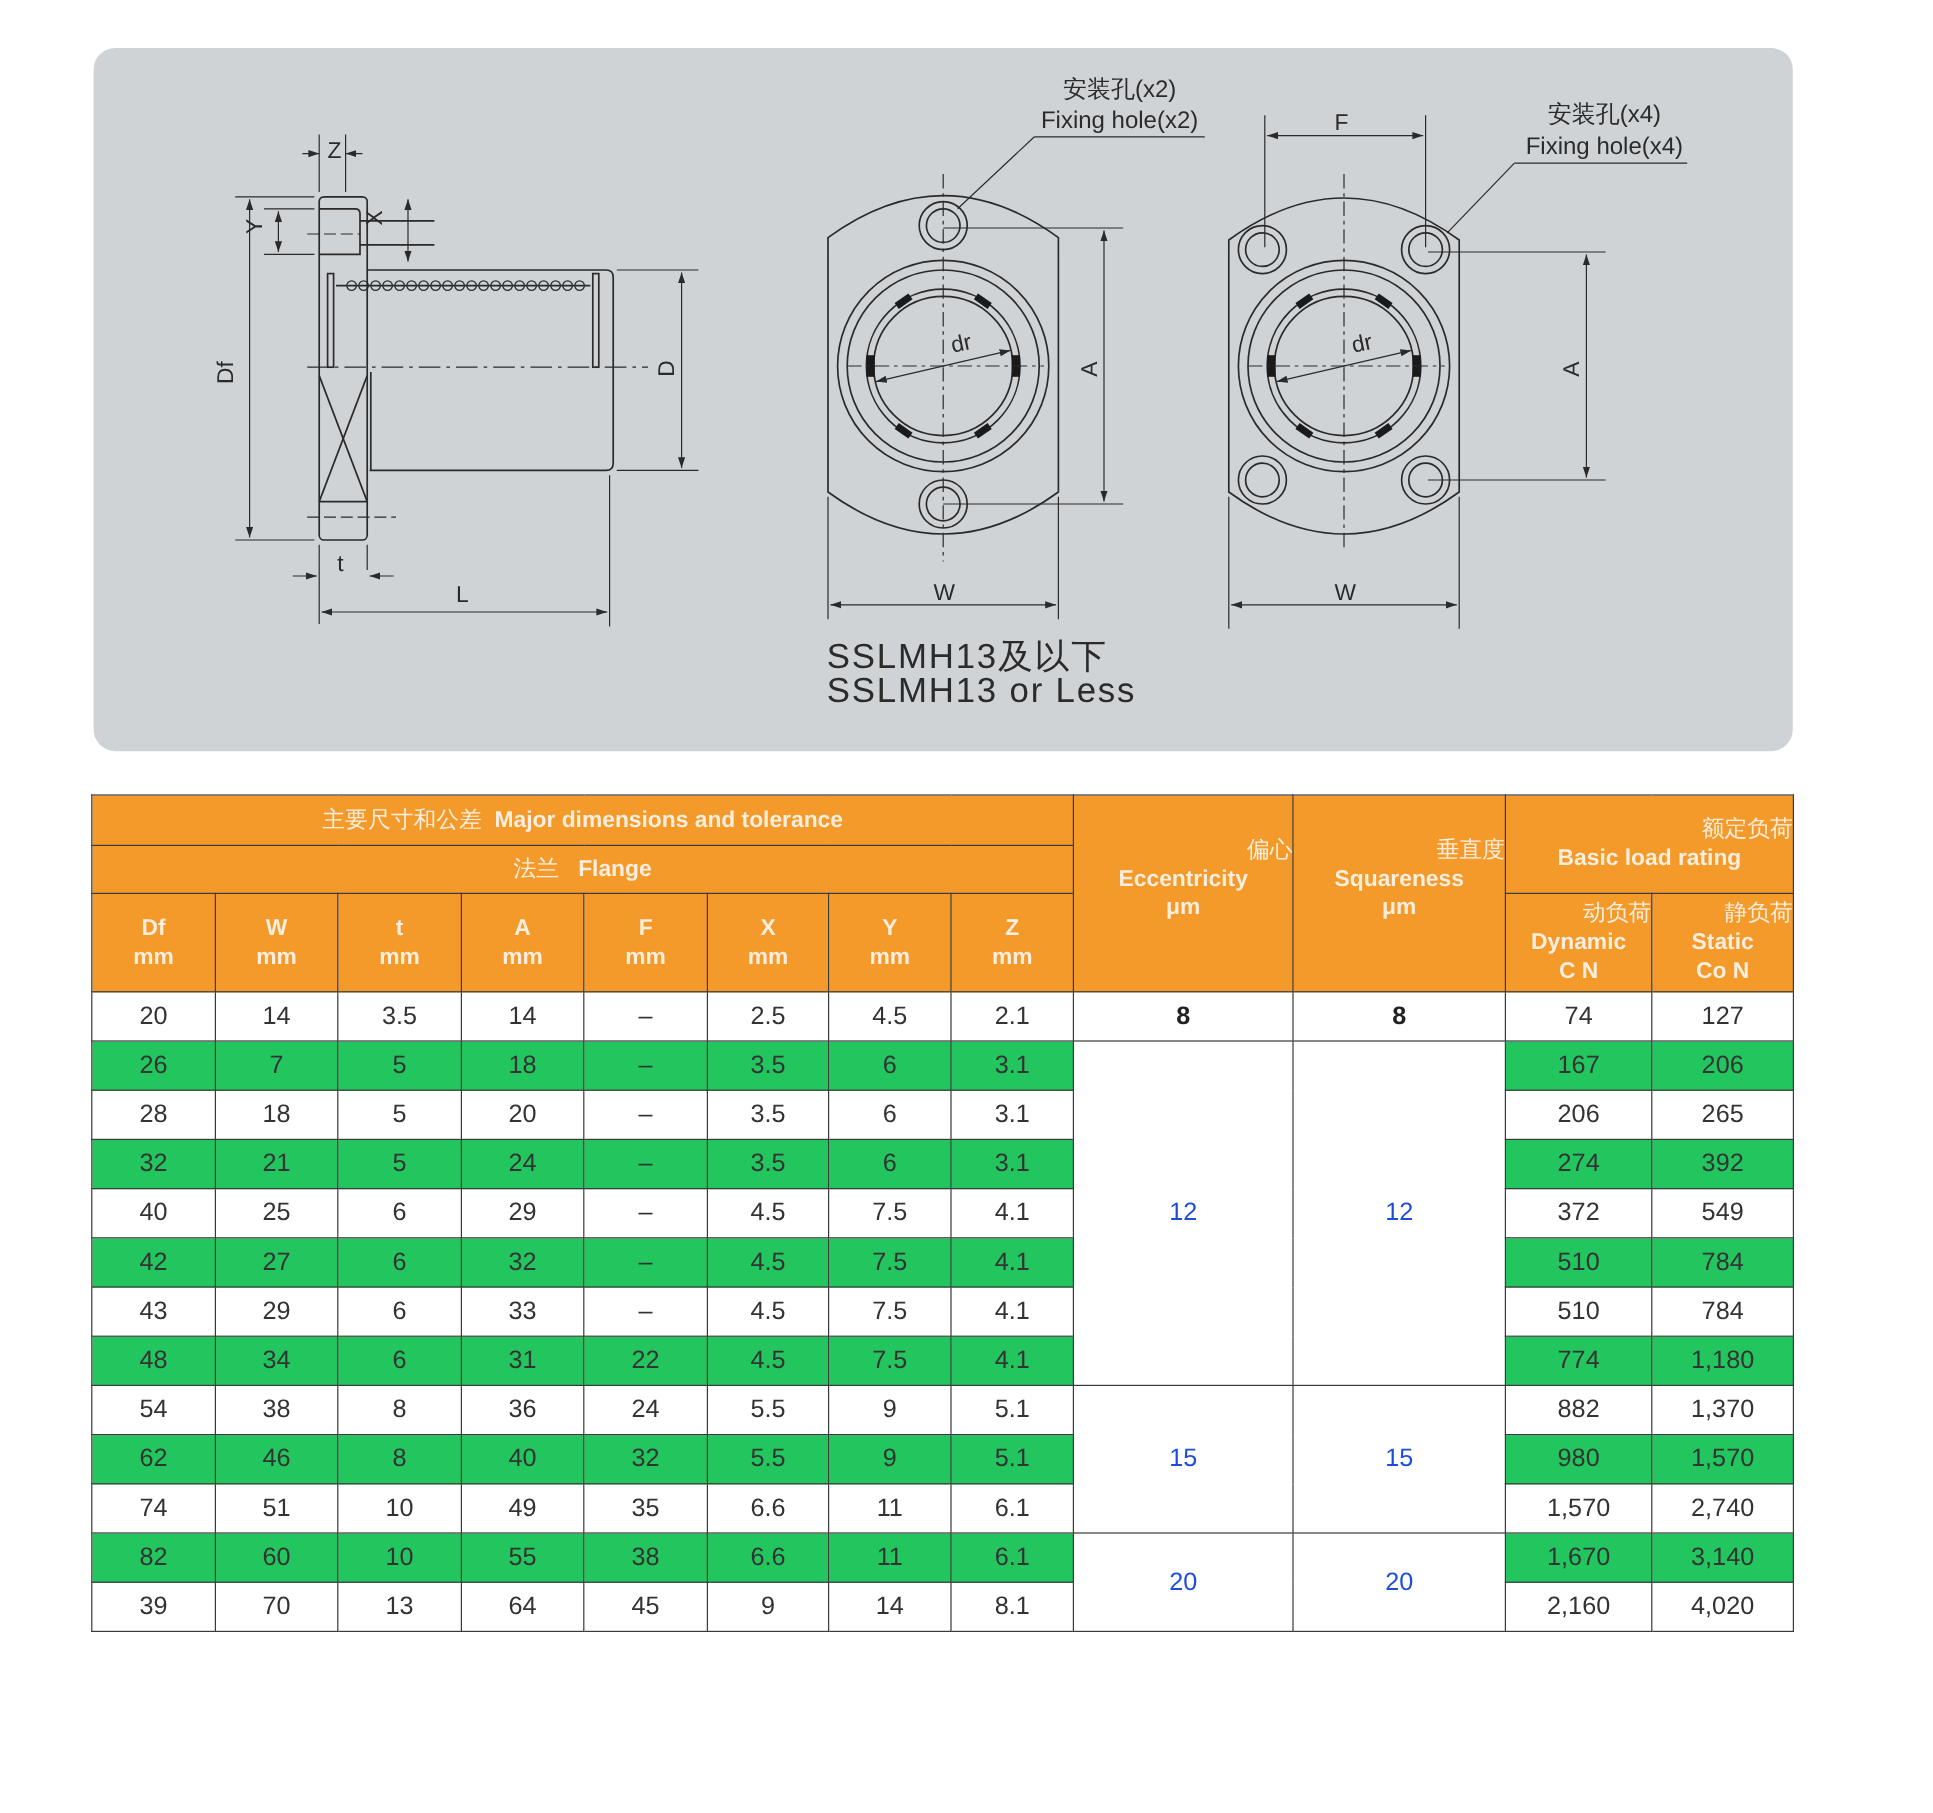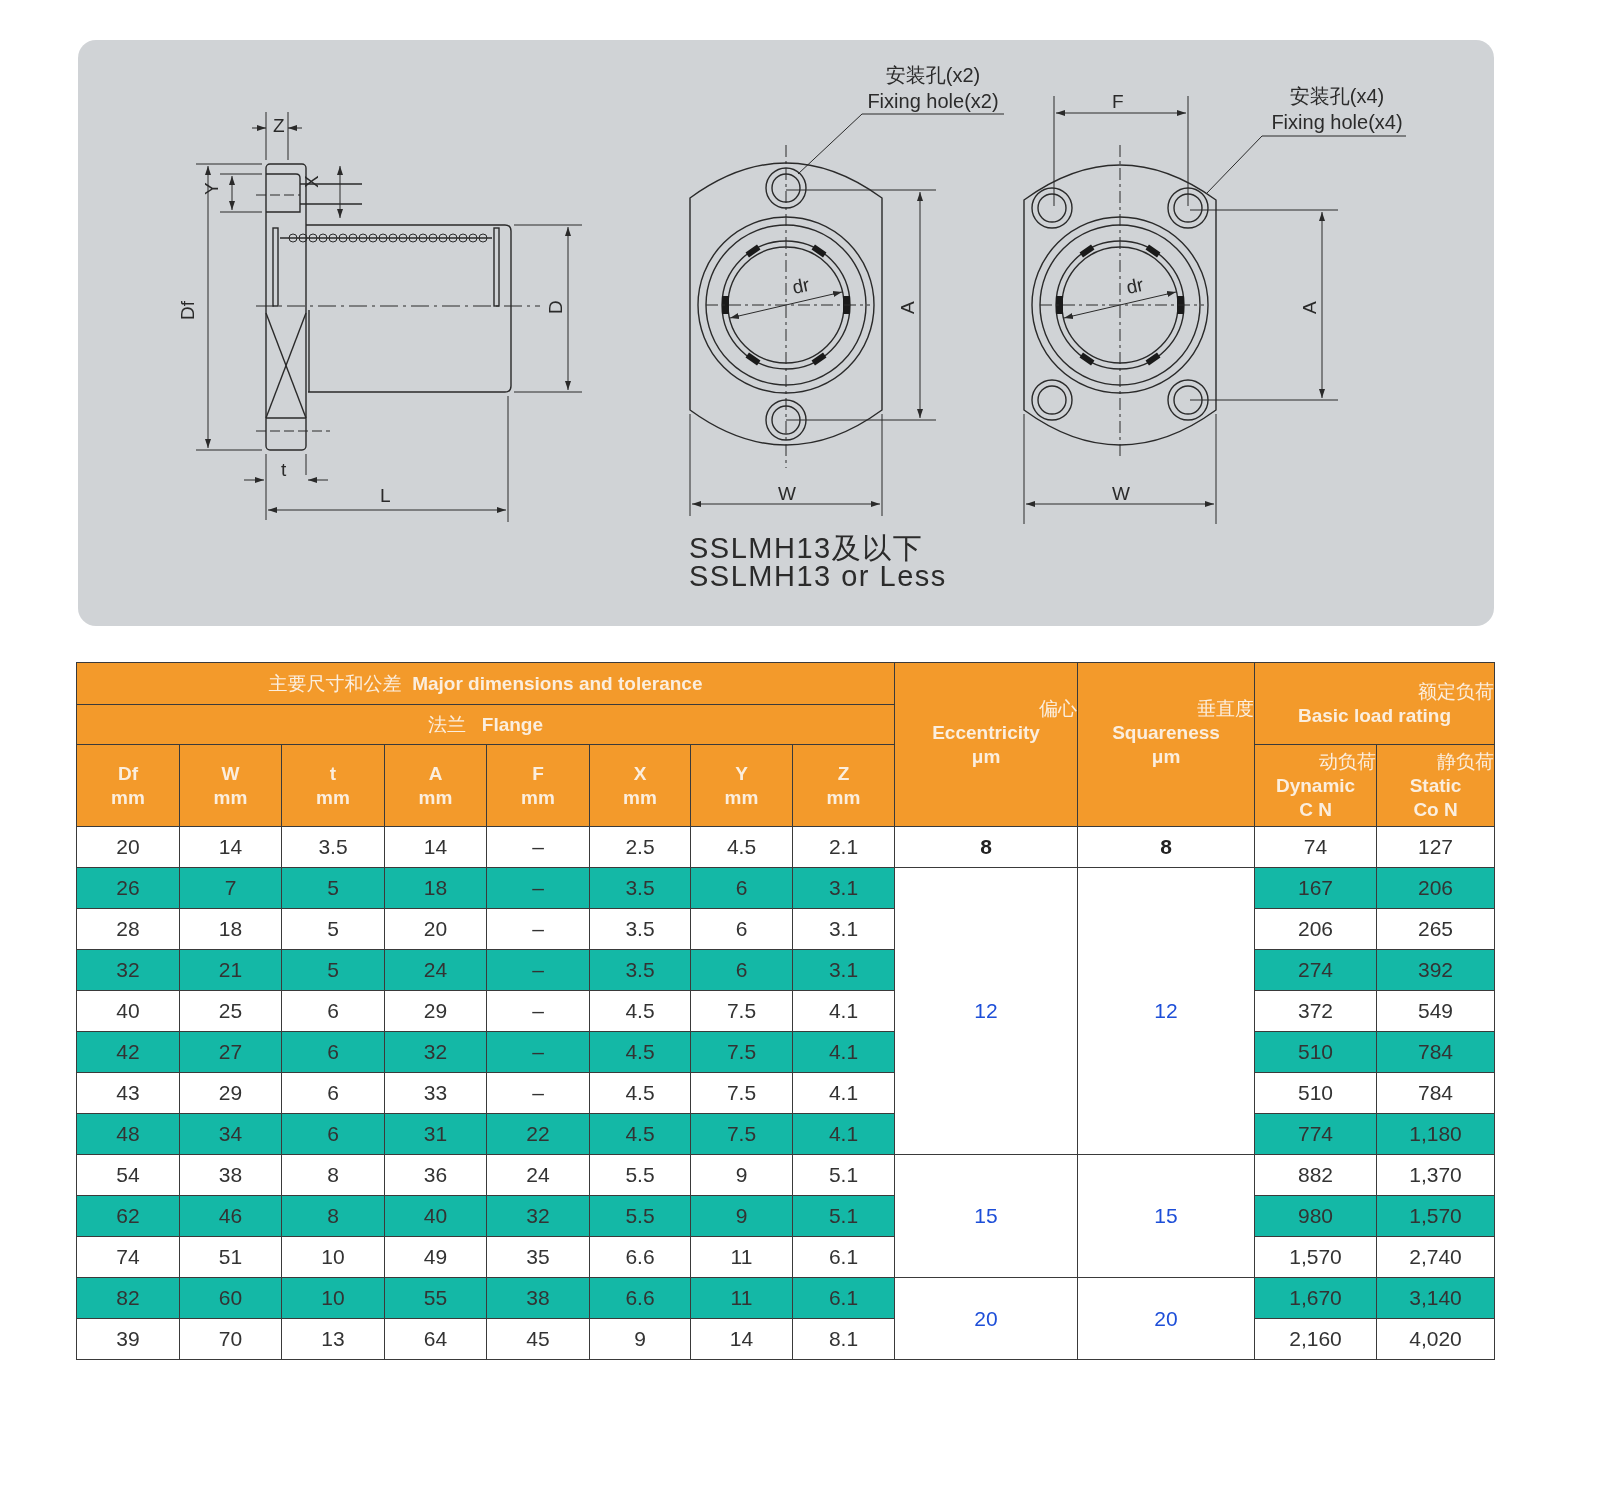--- a/index.html
+++ b/index.html
@@ -11,21 +11,21 @@
   .svgtext { font-family: "Liberation Sans", "DejaVu Sans", sans-serif; fill: #2a2a2a; }
   .caption { position: absolute; font-size: 29px; letter-spacing: 1.5px; color: #2b2b2b; line-height: 28px; }
   .leader { position: absolute; font-size: 20px; color: #2b2b2b; text-align: center; line-height: 26px; }
 
   table.spec { position: absolute; left: 76px; top: 662px; width: 1418px; border-collapse: collapse;
                table-layout: fixed; }
   table.spec td, table.spec th { border: 1.6px solid #3a3a3a; text-align: center; padding: 0; }
   table.spec th { background: #f39a2b; color: #fbeede; font-weight: bold; font-size: 19px; line-height: 24px; }
   table.spec th .cn { font-weight: normal; text-align: right; }
   table.spec td { font-size: 21px; color: #333; height: 40px; }
-  table.spec tr.alt td.z { background: #14b8a6; }
+  table.spec tr.alt td.z { background: #22c55e; }
   table.spec td.merged { background: #ffffff !important; color: #1d4ed8; }
   table.spec td.bold { font-weight: bold; color: #222; }
 </style>
 </head>
 <body>
 
 <div class="panel">
   <svg width="1416" height="586" viewBox="0 0 1416 586">
     <defs>
       <marker id="arr" markerWidth="10" markerHeight="8" refX="9" refY="4" orient="auto-start-reverse">

